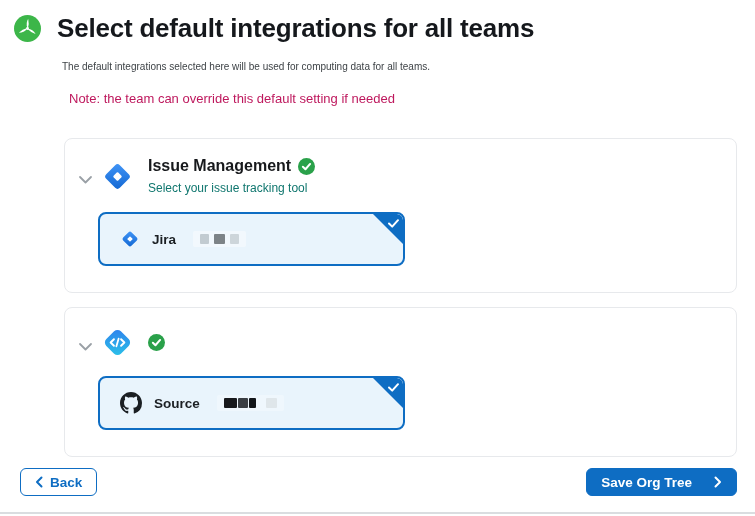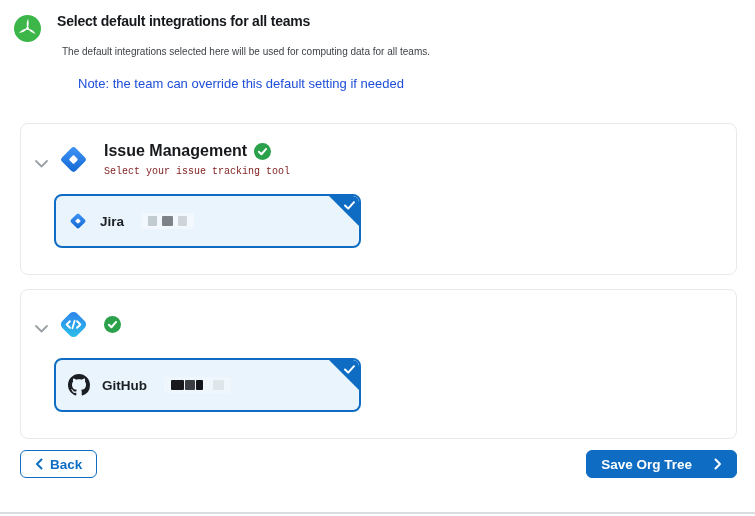--- a/index.html
+++ b/index.html
@@ -7,47 +7,47 @@
   body {
     width:755px; height:516px; position:relative; overflow:hidden;
     background:#ffffff;
     font-family:"Liberation Sans", sans-serif;
     color:#17191c;
   }
   
   .header { display:flex; align-items:flex-start; padding:13px 20px 0 14px; }
   .logo { width:27px; height:27px; flex:0 0 auto; margin-top:2px; }
   .header-text { margin-left:16px; }
-  .page-title { margin:0; font-size:14px; font-weight:700; letter-spacing:-0.2px; color:#15181c; }
+  .page-title { margin:0; font-size:26px; font-weight:700; letter-spacing:-0.2px; color:#15181c; }
   .page-desc { margin:17px 0 0 5px; font-size:10px; color:#3e4347; }
-  .page-note { margin:19px 0 0 21px; font-size:13px; color:#1d4ed8; }
-
-  
-  .sections { padding:0 18px 0 20px; margin-top:32px; }
+  .page-note { margin:19px 0 0 12px; font-size:13px; color:#be185d; }
+
+  
+  .sections { padding:0 18px 0 20px; margin-top:32px;margin-left:44px; }
   .section-card {
     border:1px solid #e7e9ec; border-radius:8px;
     background:#fff; padding:18px 0 26px 13px;
   }
   .section-card + .section-card { margin-top:14px; }
   .section-head { display:flex; align-items:center; }
   .chevron { width:15px; height:10px; flex:0 0 auto; cursor:pointer; }
   .section-icon { width:33px; height:33px; margin-left:8px; flex:0 0 auto; }
   .section-titles { margin-left:14px; }
   .title-row { display:flex; align-items:center; gap:7px; }
   .section-title { margin:0; font-size:16px; font-weight:700; color:#17191c; }
   .check-circle { width:17px; height:17px; }
-  .section-subtitle { margin:6px 0 0 0; font-size:10px; color:#7f1d1d;font-family:Liberation Mono, monospace; }
+  .section-subtitle { margin:6px 0 0 0; font-size:12px; color:#0f766e; }
 
   
   .option-card {
     position:relative; margin:17px 18px 0 20px;
     width:307px; height:54px;
     border:2px solid #0e6dc3; border-radius:8px;
     background:#e9f4fc;
-    display:flex; align-items:center; padding-left:12px;
+    display:flex; align-items:center; padding-left:20px;
     cursor:pointer; overflow:hidden;
   }
   .option-icon { width:20px; height:20px; flex:0 0 auto; }
   .option-icon.github { width:22px; height:22px; }
   .option-label { margin-left:12px; font-size:13.5px; font-weight:700; color:#1b1f23; }
   .redaction-strip {
     display:flex; align-items:center; gap:5px;
     margin-left:17px; padding:3px 7px; border-radius:2px;
   }
   .strip-jira { background:#f2f8fd; }
@@ -189,21 +189,21 @@
           </span>
         </div>
       </div>
     </div>
     <div class="option-card">
       <span class="option-icon github">
         <svg viewBox="0 0 16 16" fill="#1b1f23">
           <path d="M8 0C3.58 0 0 3.58 0 8c0 3.54 2.29 6.53 5.47 7.59.4.07.55-.17.55-.38 0-.19-.01-.82-.01-1.49-2.01.37-2.53-.49-2.69-.94-.09-.23-.48-.94-.82-1.13-.28-.15-.68-.52-.01-.53.63-.01 1.08.58 1.23.82.72 1.21 1.87.87 2.33.66.07-.52.28-.87.51-1.07-1.78-.2-3.64-.89-3.64-3.95 0-.87.31-1.59.82-2.15-.08-.2-.36-1.02.08-2.12 0 0 .67-.21 2.2.82.64-.18 1.32-.27 2-.27s1.36.09 2 .27c1.53-1.04 2.2-.82 2.2-.82.44 1.1.16 1.92.08 2.12.51.56.82 1.27.82 2.15 0 3.07-1.87 3.75-3.65 3.95.29.25.54.73.54 1.48 0 1.07-.01 1.93-.01 2.2 0 .21.15.46.55.38A8.01 8.01 0 0 0 16 8c0-4.42-3.58-8-8-8z"></path>
         </svg>
       </span>
-      <span class="option-label">GitHub</span>
+      <span class="option-label">Source</span>
       <span class="redaction-strip strip-github">
         <span class="rblock" style="width:13px;background:#17191c;"></span>
         <span class="rblock" style="width:10px;background:#3a3e43;margin-left:-4px;"></span>
         <span class="rblock" style="width:7px;background:#121519;margin-left:-4px;"></span>
         <span class="rblock" style="width:11px;background:#dfe6ea;margin-left:5px;"></span>
       </span>
       <span class="corner">
         <svg viewBox="0 0 13 11">
             <path d="M2 5.5 L5.2 8.6 L11 2.2" stroke="#fff" stroke-width="2" fill="none" stroke-linecap="round" stroke-linejoin="round"></path>
           </svg>

